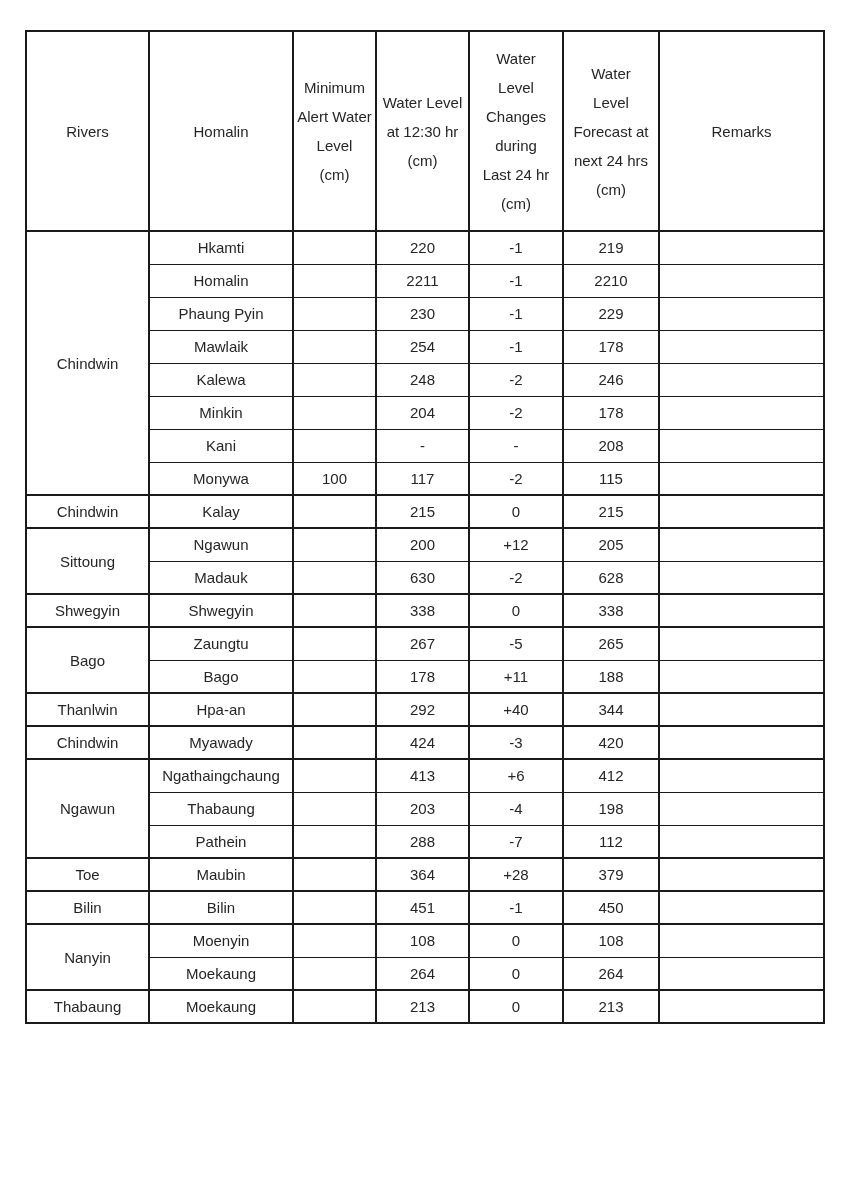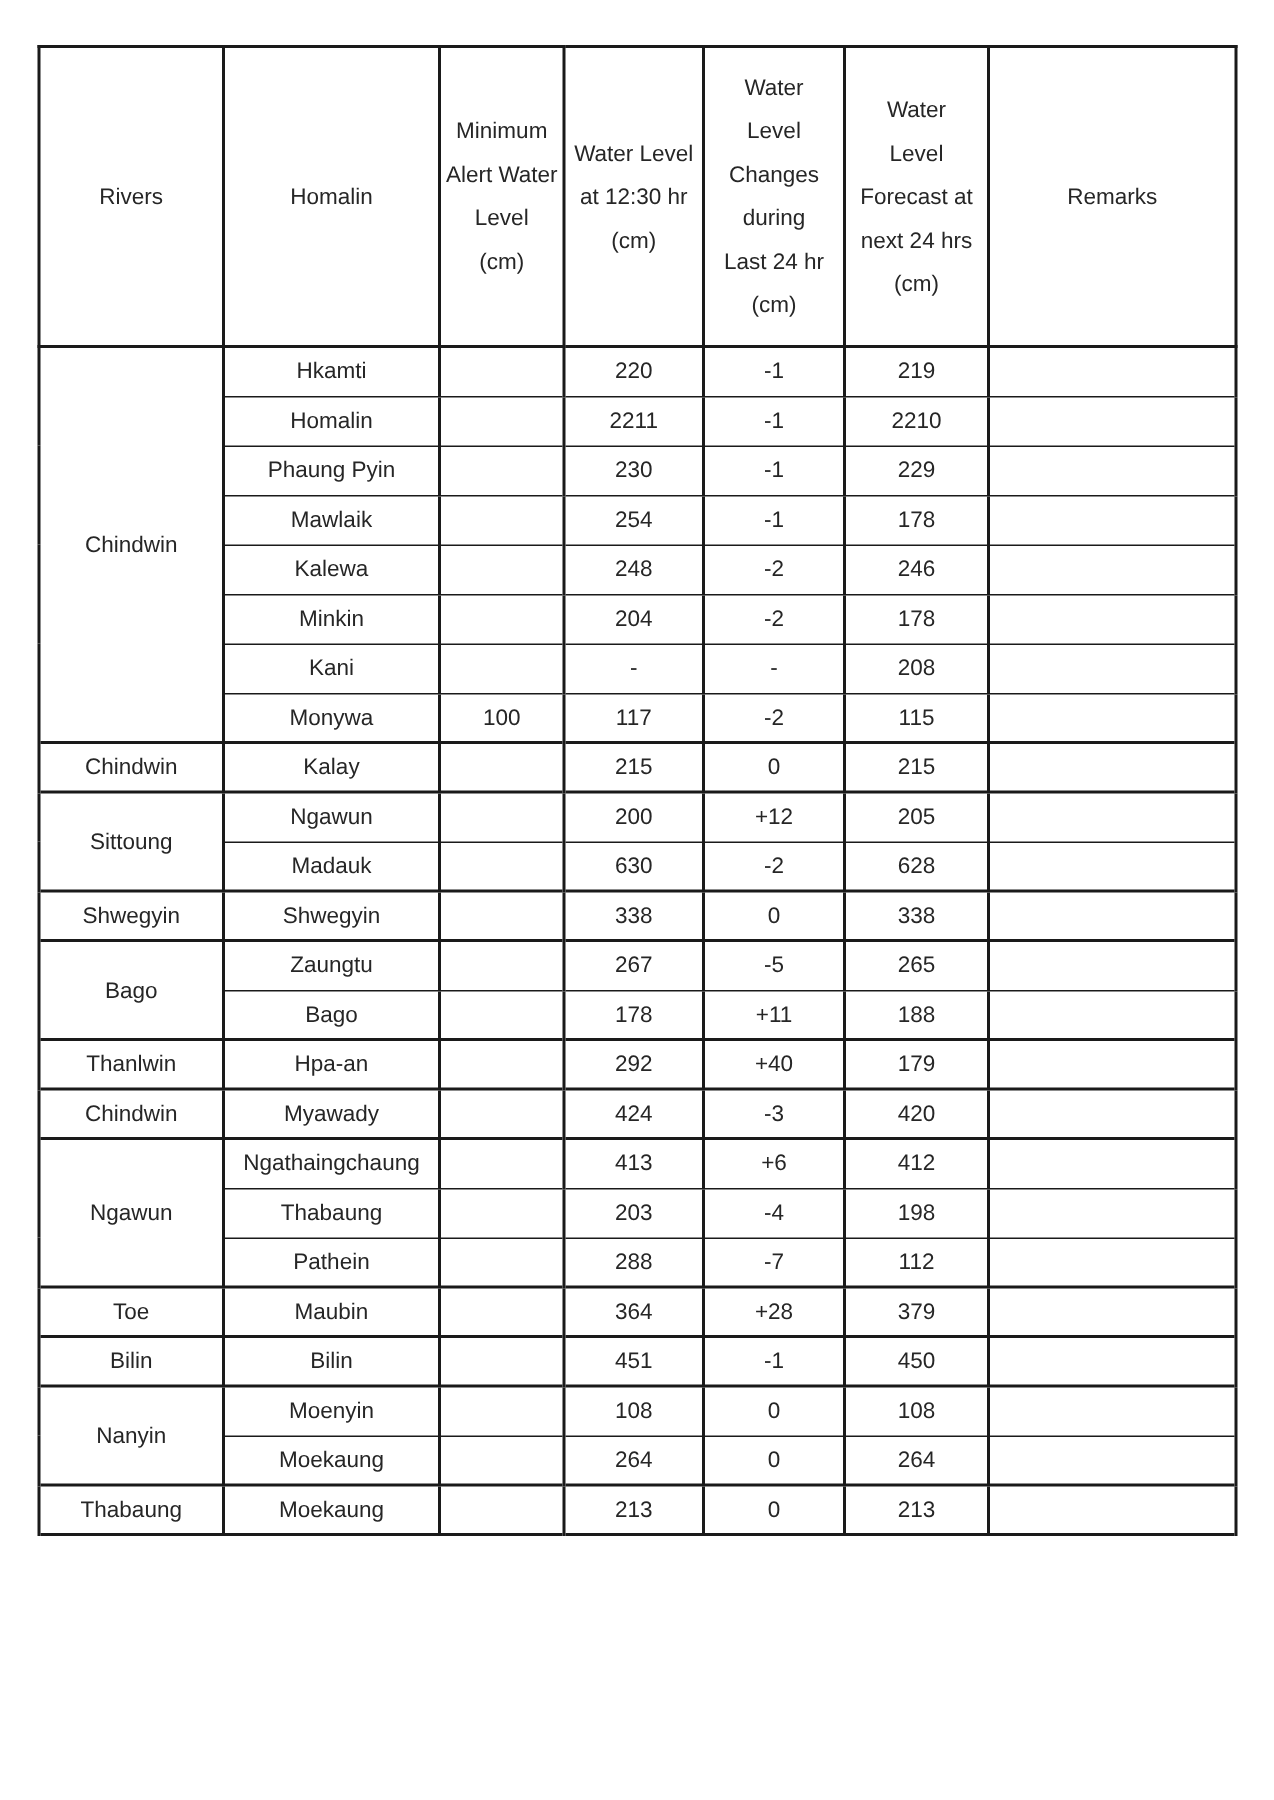--- a/index.html
+++ b/index.html
@@ -197,21 +197,21 @@
           <td class="num-cell">+11</td>
           <td class="num-cell">188</td>
           <td class="num-cell"></td>
         </tr>
         <tr class="group-start">
           <td class="river-cell" rowspan="1">Thanlwin</td>
           <td class="station-cell">Hpa-an</td>
           <td class="num-cell"></td>
           <td class="num-cell">292</td>
           <td class="num-cell">+40</td>
-          <td class="num-cell">179</td>
+          <td class="num-cell">344</td>
           <td class="num-cell"></td>
         </tr>
         <tr class="group-start">
           <td class="river-cell" rowspan="1">Chindwin</td>
           <td class="station-cell">Myawady</td>
           <td class="num-cell"></td>
           <td class="num-cell">424</td>
           <td class="num-cell">-3</td>
           <td class="num-cell">420</td>
           <td class="num-cell"></td>

